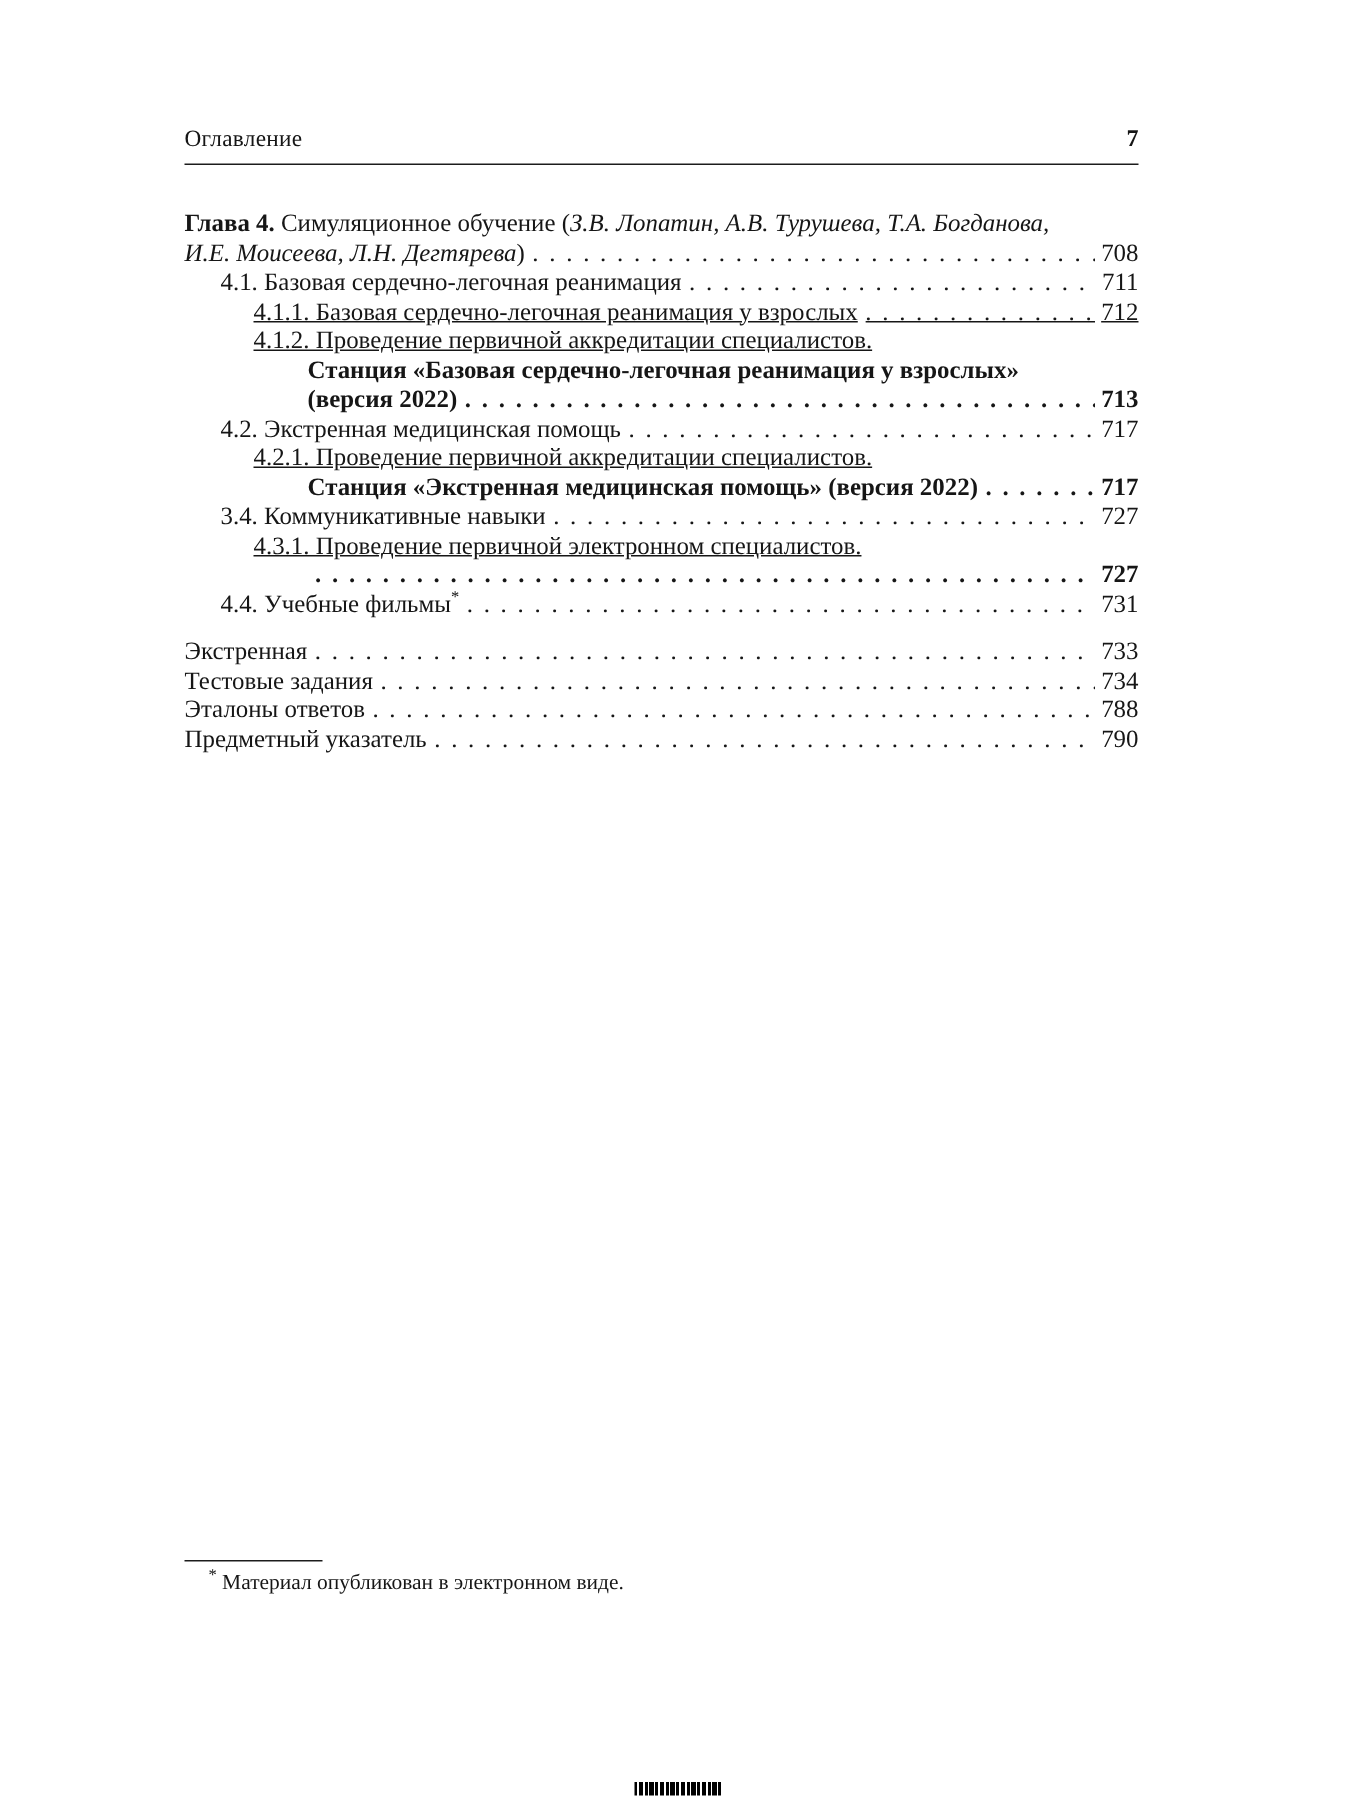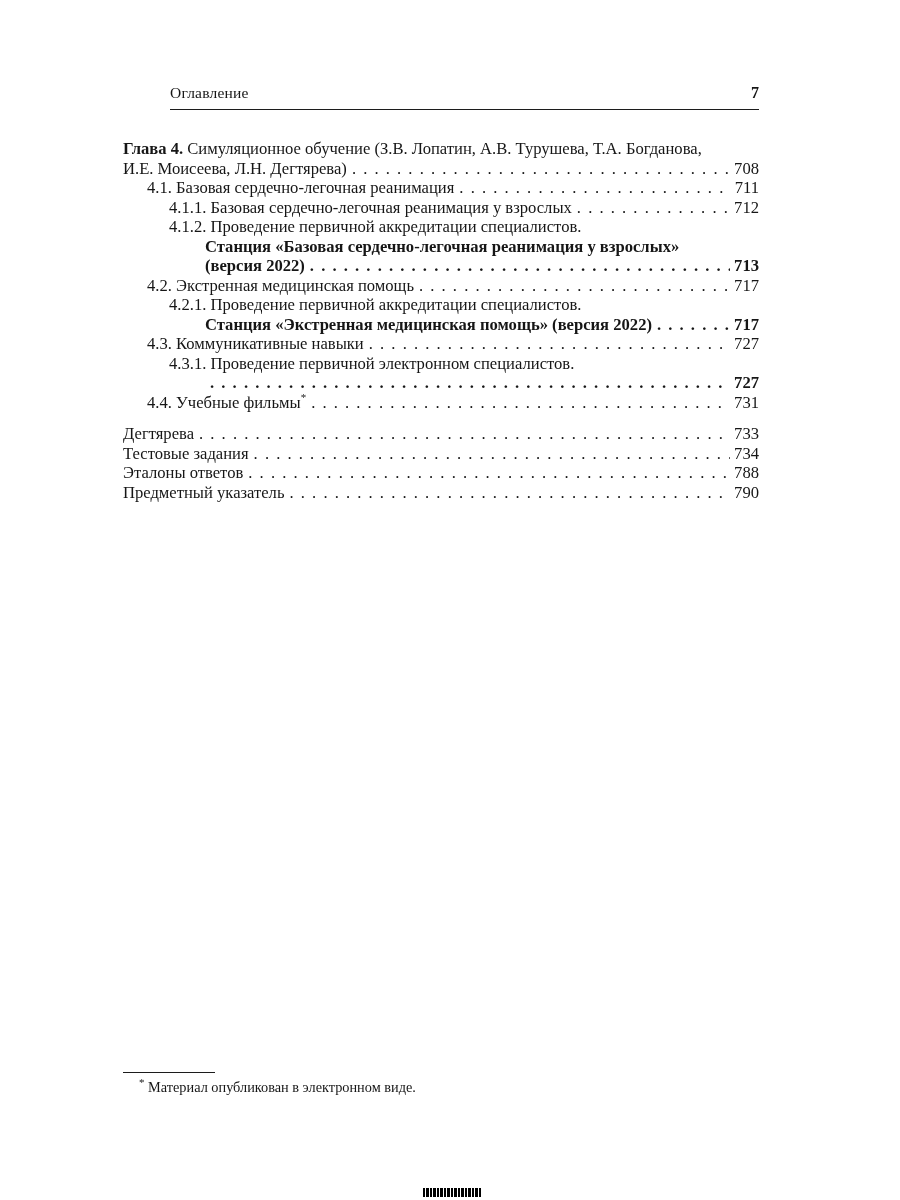--- a/index.html
+++ b/index.html
@@ -11,45 +11,44 @@
     position: relative;
     overflow: hidden;
   }
   .sheet { position: absolute; left: 123px; top: 84px; width: 636px; }
 
   
   .running-header {
     display: flex; justify-content: space-between; align-items: flex-start;
     border-bottom: 1.6px solid #1c1c1c;
     padding-bottom: 7px;
-    margin-left: 47px;
   }
   .rh-title { font-size: 15.5px; letter-spacing: 0.2px; }
   .rh-page  { font-size: 16px; font-weight: bold; }
 
   
   .toc { margin-top: 29px; font-size: 16.6px; }
   .row { display: flex; align-items: baseline; line-height: 19.5px; }
   .txt { white-space: nowrap; }
   .ind1 { padding-left: 24px; }
-  .ind2 { padding-left: 46px; }
+  .ind2 { padding-left: 46px; text-decoration: underline; }
   .ind3 { padding-left: 82px; font-weight: bold; }
   .leader { flex: 1; overflow: hidden; white-space: nowrap; margin: 0 3px 0 5px; min-width: 14px; }
   .leader::after {
     content: ". . . . . . . . . . . . . . . . . . . . . . . . . . . . . . . . . . . . . . . . . . . . . . . . . . . . . . . . . . . . . . . . . . . . . . . . . . . . . . . .";
     letter-spacing: 1.5px;
   }
   .pg { flex-shrink: 0; min-width: 26px; text-align: right; }
   .chapter-label { font-weight: bold; }
-  .authors { }
+  .authors { font-style: italic; }
   .gap-before { margin-top: 12px; }
   sup.star { font-size: 11px; vertical-align: super; line-height: 0; }
 
   
-  .footnote-block { position: absolute; left: 123px; top: 1072px; width: 636px; }
+  .footnote-block { position: absolute; left: 123px; top: 1040px; width: 636px; }
   .footnote-rule { width: 92px; border-bottom: 1.2px solid #1c1c1c; height: 0; }
   .footnote-text { margin-top: 6px; font-size: 14.3px; padding-left: 16px; }
 
   
   .barcode {
     position: absolute; left: 423px; top: 1188px; width: 58px; height: 9px;
     background: repeating-linear-gradient(90deg, #000 0 2px, #fff 2px 3px, #000 3px 6px, #fff 6px 7px);
   }
 </style>
 </head>
@@ -106,41 +105,41 @@
     <div class="row ind2">
       <span class="txt">4.2.1. Проведение первичной аккредитации специалистов.</span>
     </div>
     <div class="row ind3">
       <span class="txt">Станция «Экстренная медицинская помощь» (версия 2022)</span>
       <span class="leader"></span>
       <span class="pg">717</span>
     </div>
 
     <div class="row ind1">
-      <span class="txt">4.3. Коммуникативные навыки</span>
+      <span class="txt">3.4. Коммуникативные навыки</span>
       <span class="leader"></span>
       <span class="pg">727</span>
     </div>
 
     <div class="row ind2">
       <span class="txt">4.3.1. Проведение первичной электронном специалистов.</span>
     </div>
     <div class="row ind3">
       <span class="leader"></span>
       <span class="pg">727</span>
     </div>
 
     <div class="row ind1">
       <span class="txt"><span>4.4. Учебные фильмы</span><sup class="star">*</sup></span>
       <span class="leader"></span>
       <span class="pg">731</span>
     </div>
 
     <div class="row gap-before">
-      <span class="txt">Дегтярева</span>
+      <span class="txt">Экстренная</span>
       <span class="leader"></span>
       <span class="pg">733</span>
     </div>
     <div class="row">
       <span class="txt">Тестовые задания</span>
       <span class="leader"></span>
       <span class="pg">734</span>
     </div>
     <div class="row">
       <span class="txt">Эталоны ответов</span>

